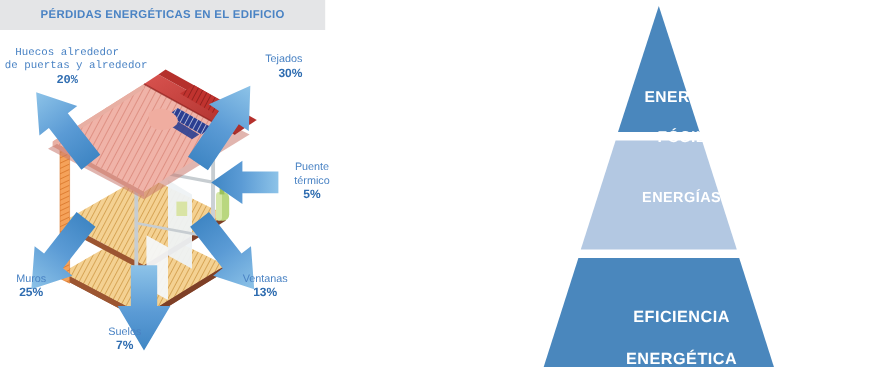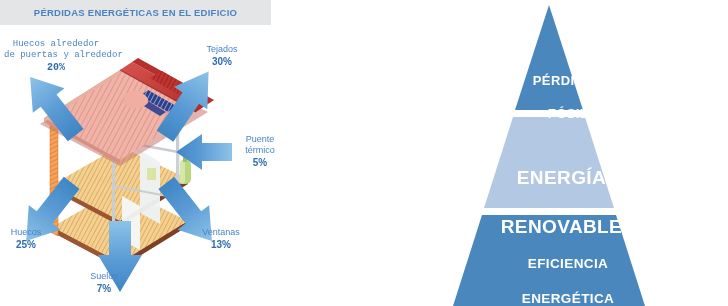--- a/index.html
+++ b/index.html
@@ -51,21 +51,21 @@
   }
   .callout .pct {
     display: block;
     font-weight: bold;
     font-size: 10px;
     color: #2e6cb0;
     margin-top: 1px;
   }
 
   #c-huecos { left: 4px;   top: 39px; width: 104px; font-family: Liberation Mono, monospace; }
-  #c-tejados{ left: 192px; top: 44px; width: 60px;  }
+  #c-tejados{ left: 192px; top: 44px; width: 60px; text-align: right;  }
   #c-puente { left: 234px; top: 134px; width: 52px; }
   #c-ventanas{left: 190px; top: 227px; width: 62px; text-align: center; }
   #c-muros  { left: 0px;   top: 227px; width: 52px; }
   #c-suelos { left: 78px;  top: 271px; width: 52px; }
 
   #house-svg, #pyramid-svg {
     position: absolute;
     left: 0; top: 0;
     display: block;
   }
@@ -84,21 +84,21 @@
     letter-spacing: 0.4px;
     line-height: 1.28;
     white-space: pre-line;
   }
   #pyr-label-fosil {
     left: 100px; top: 56px; width: 120px;
     font-size: 13px;
   }
   #pyr-label-renovables {
     left: 60px; top: 142px; width: 200px;
-    font-size: 19px;
+    font-size: 12px;
     color: #ffffff;
   }
   #pyr-label-eficiencia {
     left: 55px; top: 238px; width: 210px;
     font-size: 13.5px;
   }
 </style>
 </head>
 <body>
 
@@ -246,47 +246,46 @@
     <span>térmico</span>
     <span class="pct">5%</span>
   </div>
 
   <div class="callout" id="c-ventanas">
     <span>Ventanas</span>
     <span class="pct">13%</span>
   </div>
 
   <div class="callout" id="c-muros">
-    <span>Huecos</span>
+    <span>Muros</span>
     <span class="pct">25%</span>
   </div>
 
   <div class="callout" id="c-suelos">
     <span>Suelos</span>
     <span class="pct">7%</span>
   </div>
 </div>
 
 <div id="right-panel">
   <svg id="pyramid-svg" width="320" height="306" viewBox="0 0 320 306">
 
     <polygon points="141,5 107,110 175,110" fill="#4a87bd"></polygon>
 
     <polygon points="105,117 177,117 206,208 76,208" fill="#b3c8e2"></polygon>
 
     <polygon points="74,215 208,215 237,306 45,306" fill="#4a87bd"></polygon>
   </svg>
 
   <div class="pyr-label" id="pyr-label-fosil">
-    <div>PÉRDIDAS</div>
+    <div>ENERGÍA</div>
     <div>FÓSIL</div>
   </div>
 
   <div class="pyr-label" id="pyr-label-renovables">
     <div>ENERGÍAS</div>
-    <div>RENOVABLES</div>
   </div>
 
   <div class="pyr-label" id="pyr-label-eficiencia">
     <div>EFICIENCIA</div>
     <div>ENERGÉTICA</div>
   </div>
 </div>
 
 </body></html>

